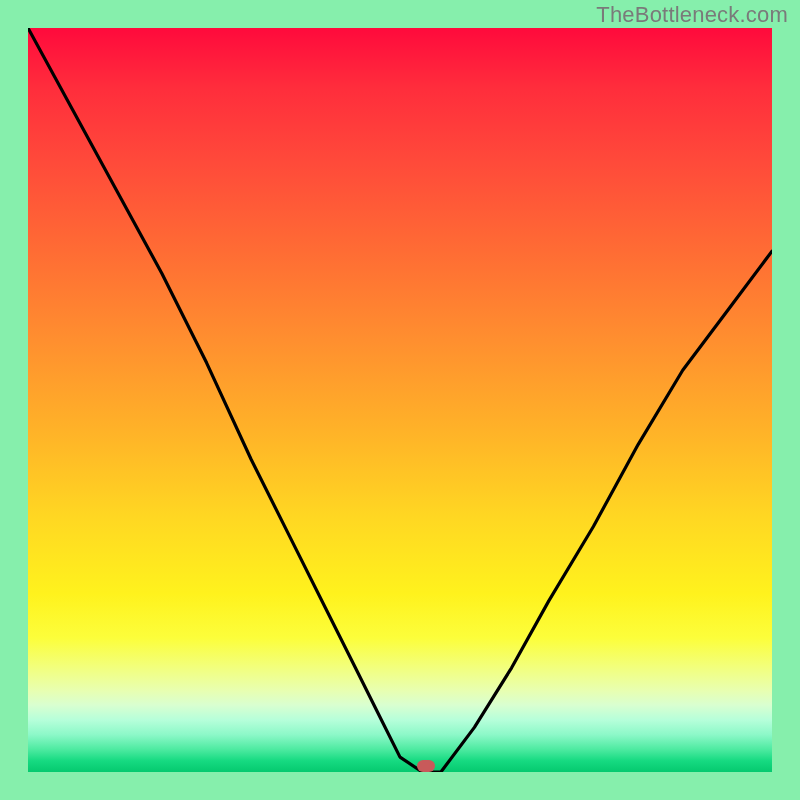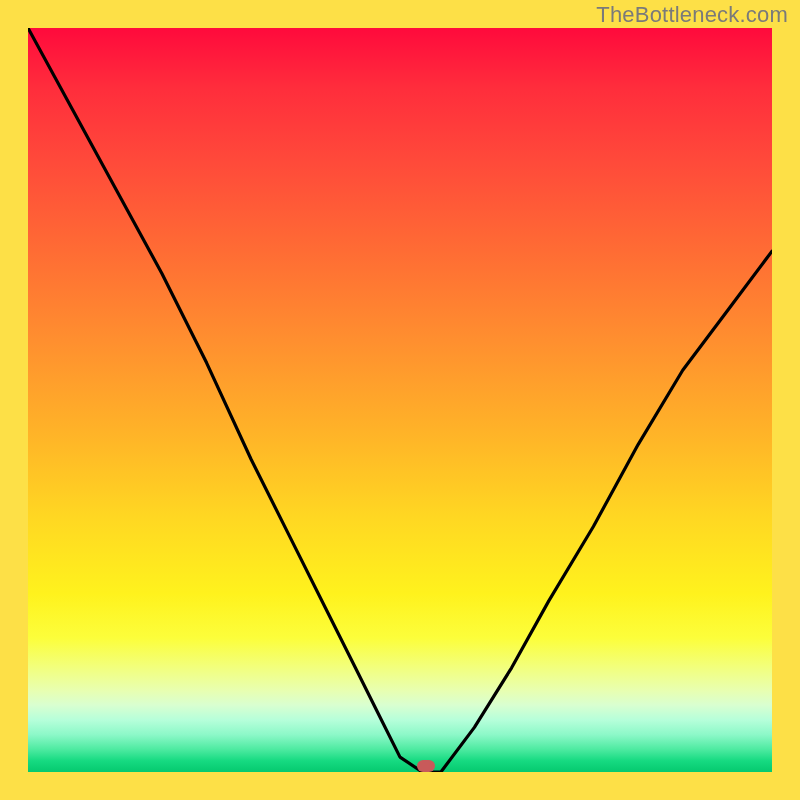--- a/index.html
+++ b/index.html
@@ -8,21 +8,21 @@
     width: 800px;
     height: 800px;
     background: #000;
     overflow: hidden;
     font-family: Arial, Helvetica, sans-serif;
   }
   .frame {
     position: relative;
     width: 800px;
     height: 800px;
-    background: #fde047;
+    background: #86efac;
   }
   .watermark {
     position: absolute;
     top: 2px;
     right: 12px;
     color: #7a7a7a;
     font-size: 22px;
     font-weight: 500;
     letter-spacing: 0.2px;
     z-index: 5;

